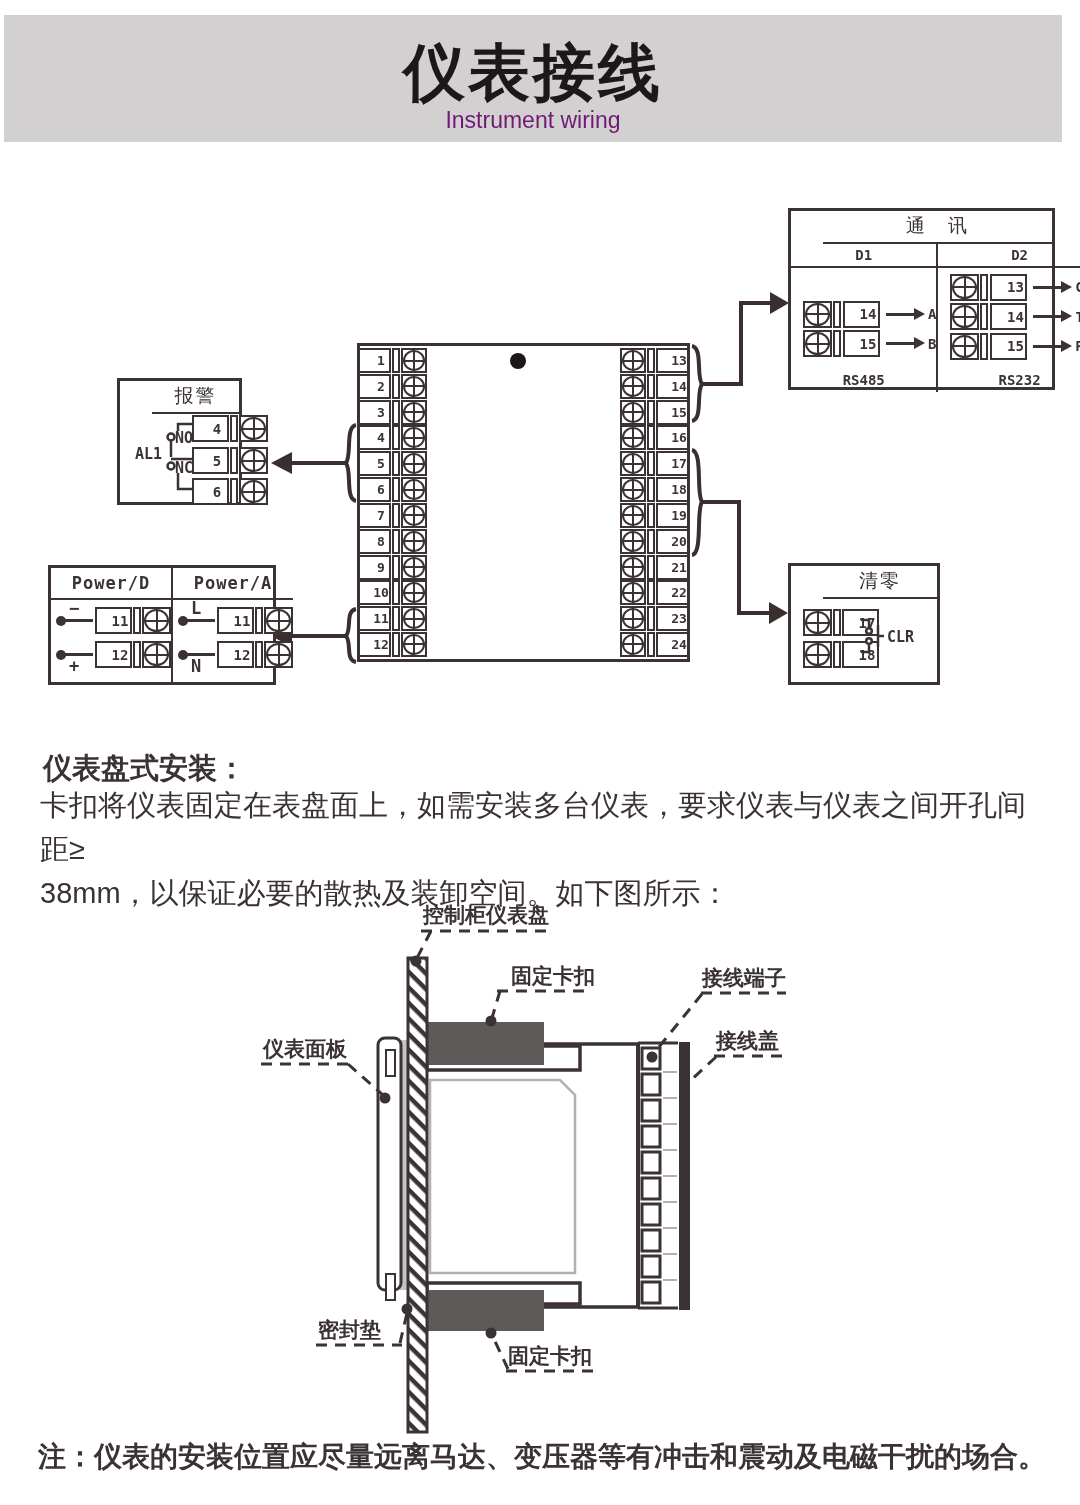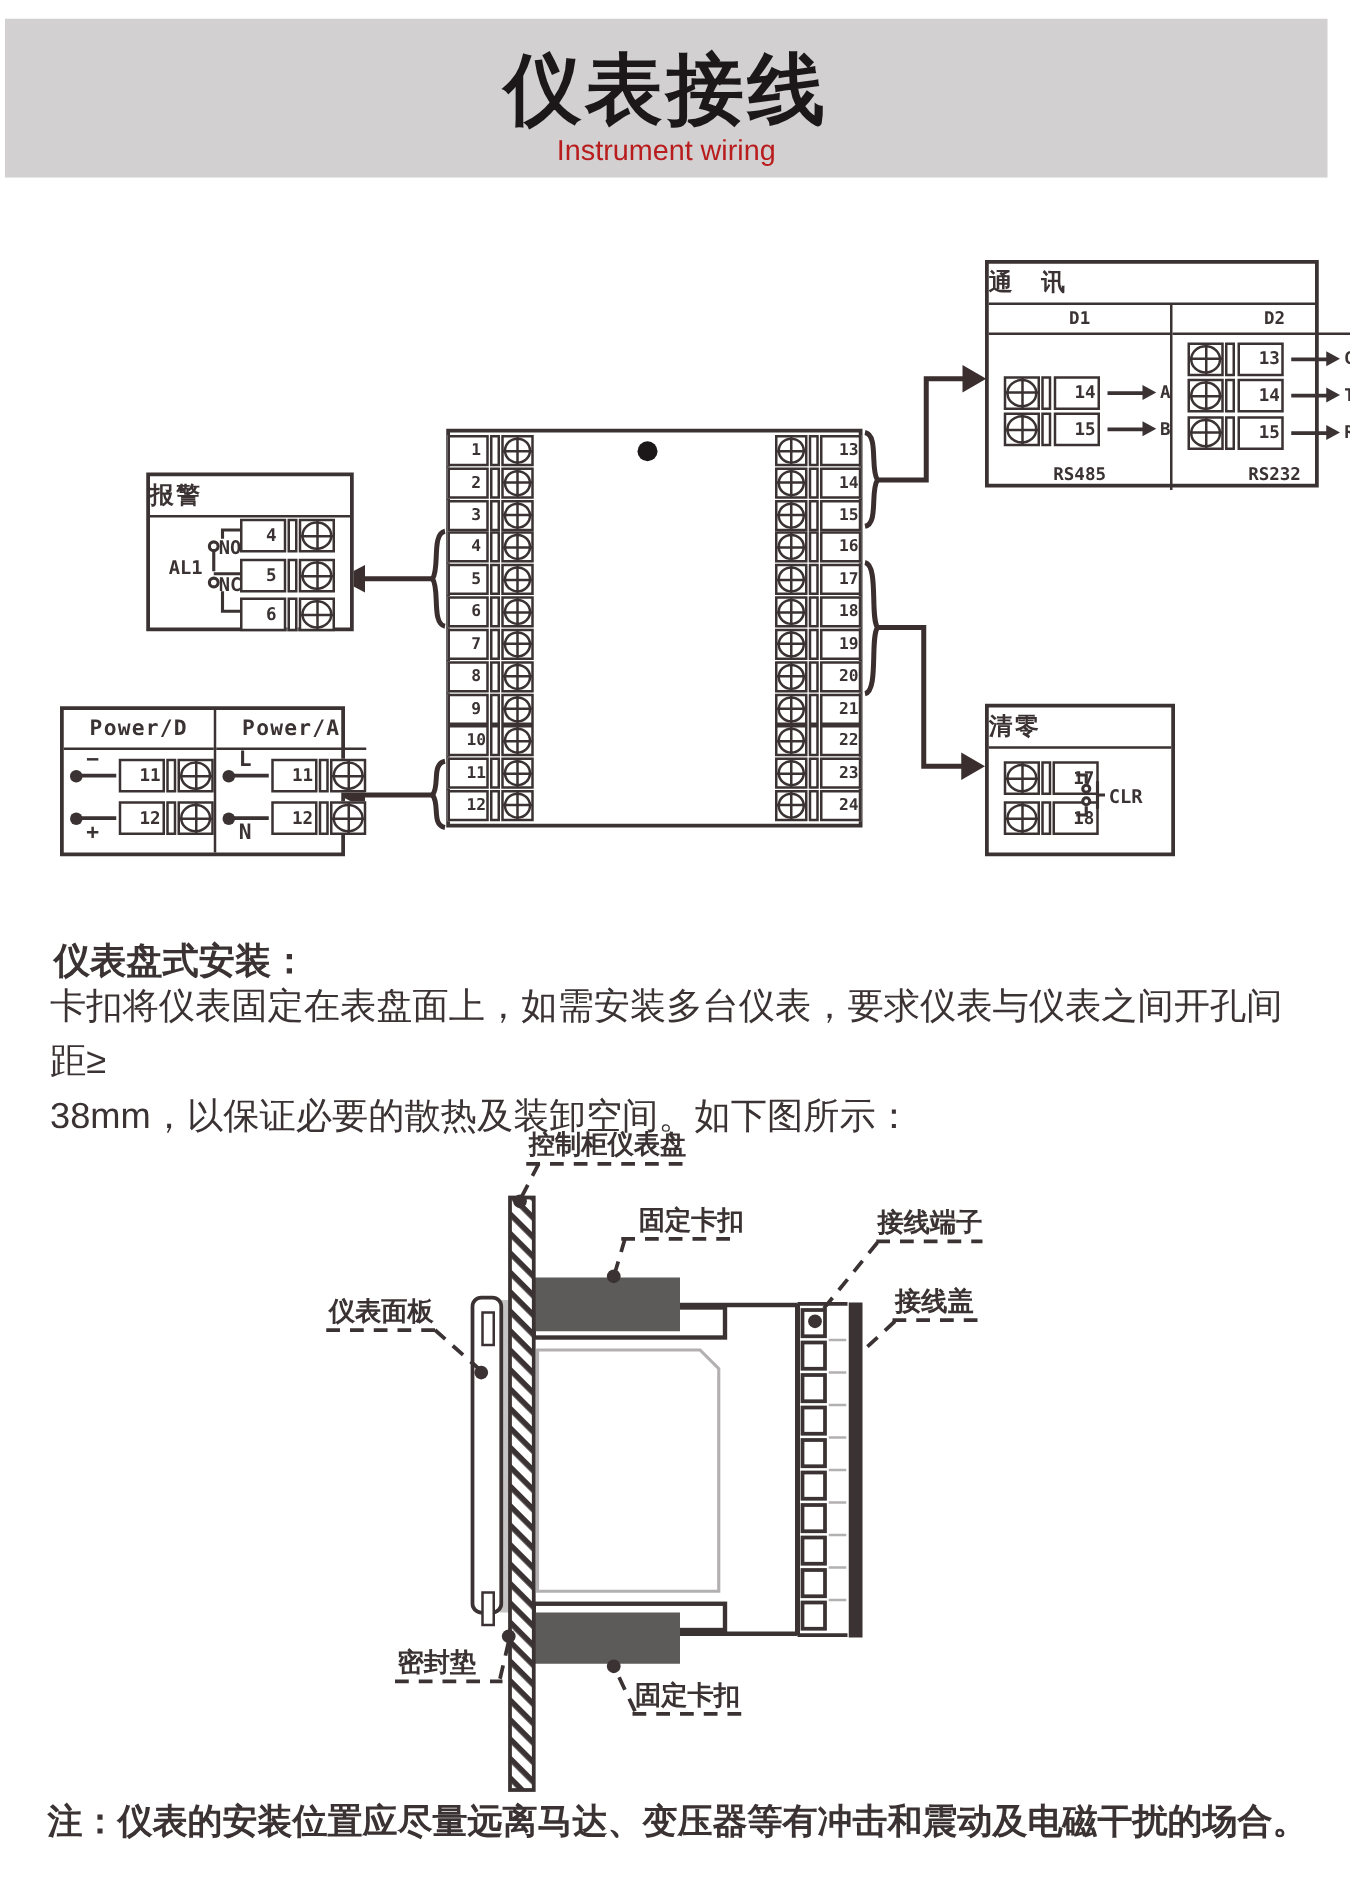--- a/index.html
+++ b/index.html
@@ -8,56 +8,56 @@
     --clamp:#5d5a5a;
     --gasket:#c6c3c4;
     --light:#b3b0b1;
   }
   html,body{margin:0;padding:0;background:#fff;}
   #canvas{position:relative;width:1080px;height:1505px;background:#fff;overflow:hidden;
           font-family:"Liberation Sans",sans-serif;color:var(--ink);}
   
   #band{position:absolute;left:4px;top:15px;width:1058px;height:127px;background:var(--band);text-align:center;}
   #band .t{font-size:62px;font-weight:700;letter-spacing:3px;line-height:1;margin-top:27px;color:#1c1718;text-align:center;}
-  #band .s{font-size:23px;margin-top:3px;color:#b91c1c;}
+  #band .s{font-size:23px;margin-top:3px;color:#701a75;}
   
   .tnum{display:flex;align-items:center;justify-content:center;width:16px;height:21px;border:2px solid var(--ink);
         background:#fff;font-family:"DejaVu Sans Mono",monospace;font-size:13px;font-weight:600;padding-left:13px;}
   .tsep{width:4px;height:21px;border:2px solid var(--ink);background:#fff;margin:0 1px;}
   .screw{position:relative;width:22px;height:21px;border:2px solid var(--ink);background:#fff;}
   .screw::before{content:"";position:absolute;left:-1px;right:-1px;top:50%;margin-top:-1px;height:2px;background:var(--ink);}
   .screw::after{content:"";position:absolute;top:-1px;bottom:-1px;left:50%;margin-left:-1px;width:2px;background:var(--ink);}
   .screw .c{position:absolute;inset:0;border:2px solid var(--ink);border-radius:50%;}
   .big .tnum{width:20px;height:23px;font-size:14px;}
   .big .tsep{height:23px;}
   .big .screw{width:25px;height:23px;}
   .trow{display:flex;align-items:center;}
   
   .box{position:absolute;border:3px solid var(--ink);background:#fff;box-sizing:border-box;}
-  .boxtitle{border-bottom:2px solid var(--ink);text-align:left;font-size:19px;font-weight:700;
-            letter-spacing:2px;padding:2px 0 3px;}
+  .boxtitle{border-bottom:2px solid var(--ink);text-align:center;font-size:19px;font-weight:400;
+            letter-spacing:2px;padding:2px 0 3px;margin-left:32px;}
   
   #comm{left:788px;top:208px;width:267px;height:182px;}
   #comm .cols{display:flex;height:148px;}
   .ccol{position:relative;flex:1;display:flex;flex-direction:column;}
   .ccol.first{border-right:2px solid var(--ink);}
   .chead{border-bottom:2px solid var(--ink);text-align:center;font-family:"DejaVu Sans Mono",monospace;
          font-size:14px;font-weight:700;padding:3px 0;}
   .crow{display:flex;align-items:center;margin:2.5px 0 2.5px 12px;}
   .crow .tnum{margin-left:1px;}
   .arrow{position:relative;width:30px;height:3px;background:var(--ink);margin:0 12px 0 6px;}
   .arrow::after{content:"";position:absolute;right:-9px;top:-5px;border-left:11px solid var(--ink);
                 border-top:6.5px solid transparent;border-bottom:6.5px solid transparent;}
   .sig{font-family:"DejaVu Sans Mono",monospace;font-size:14px;font-weight:700;}
   .cfoot{text-align:center;font-family:"DejaVu Sans Mono",monospace;font-size:14px;font-weight:700;
          margin-top:auto;padding-bottom:4px;}
   #comm .d1rows{margin-top:30px;}
   #comm .d2rows{margin-top:3px;}
   
-  #alarm{left:117px;top:378px;width:166px;height:127px;}
+  #alarm{left:117px;top:378px;width:125px;height:127px;}
   #alarm .trow{position:absolute;left:72px;}
   
   #power{left:48px;top:565px;width:228px;height:120px;display:flex;}
   .pcol{position:relative;flex:1;}
   .pcol.first{border-right:2px solid var(--ink);}
   .phead{border-bottom:2px solid var(--ink);text-align:center;font-family:"DejaVu Sans Mono",monospace;
          font-size:17px;font-weight:700;letter-spacing:1px;padding:5px 0;}
   .prow{display:flex;align-items:center;margin:7px 0 0 6px;}
   .pwire{position:relative;width:36px;height:3px;background:var(--ink);margin-right:2px;}
   .pdot{position:absolute;left:-1px;top:-3.5px;width:10px;height:10px;border-radius:50%;background:var(--ink);}

